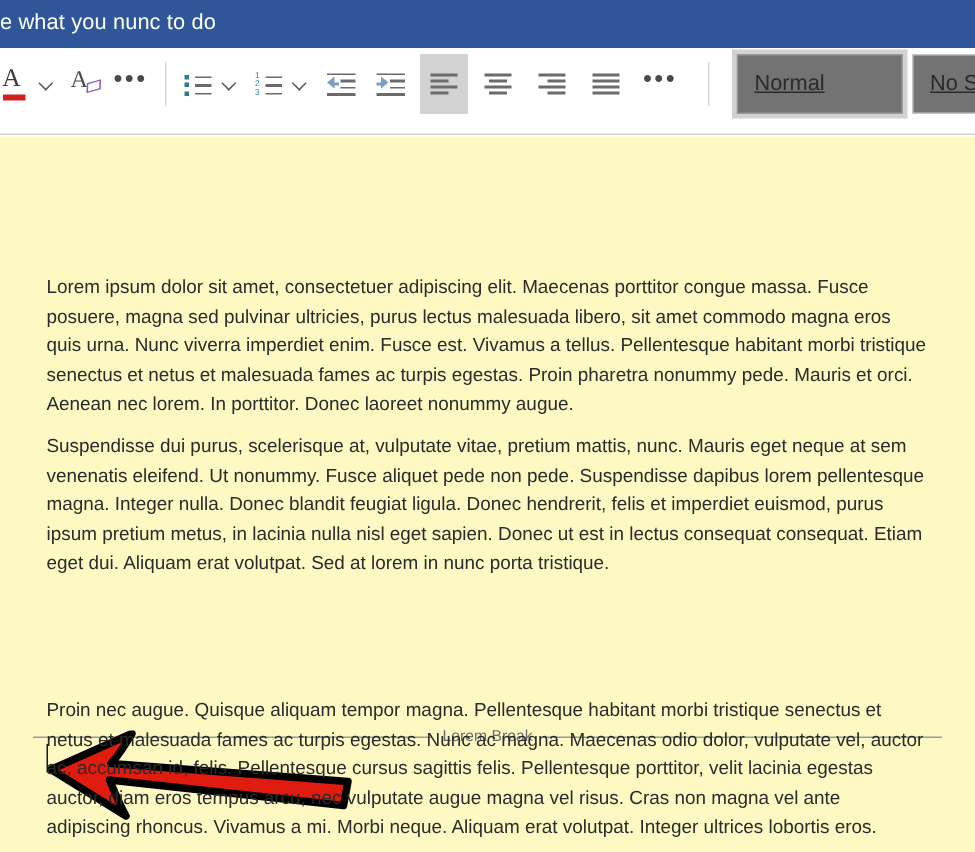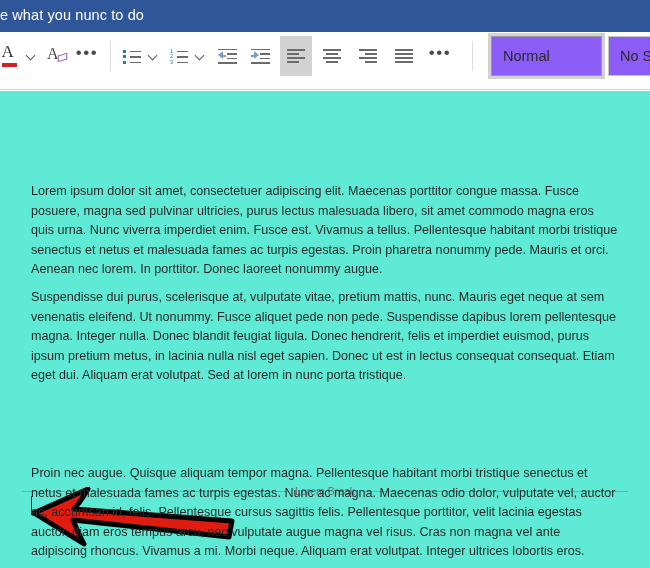--- a/index.html
+++ b/index.html
@@ -167,42 +167,43 @@
     position: absolute;
     height: 1.7px;
     background: #6b6b6b;
   }
 
   
   .style-box {
     position: absolute;
     top: 4px;
     height: 40px;
-    background: #8b5cf6;
+    background: #737373;
     border: 1px solid #c6c6c6;
     display: flex;
     align-items: center;
     padding-left: 11px;
     font-size: 14.5px;
     color: #2a2a2a;
     white-space: nowrap;
     overflow: hidden;
+    text-decoration: underline;
   }
   .style-box.active {
     border: 1px solid #9b9b9b;
     outline: 3px solid #d2d2d2;
   }
 
   
   .doc {
     position: absolute;
     top: 91px; left: 0;
     width: 650px;
     height: 477px;
-    background: #5eead4;
+    background: #fef9c3;
     overflow: hidden;
   }
   .page {
     position: absolute;
     top: 0; left: 0;
     width: 650px;
   }
 
   .para {
     position: absolute;

